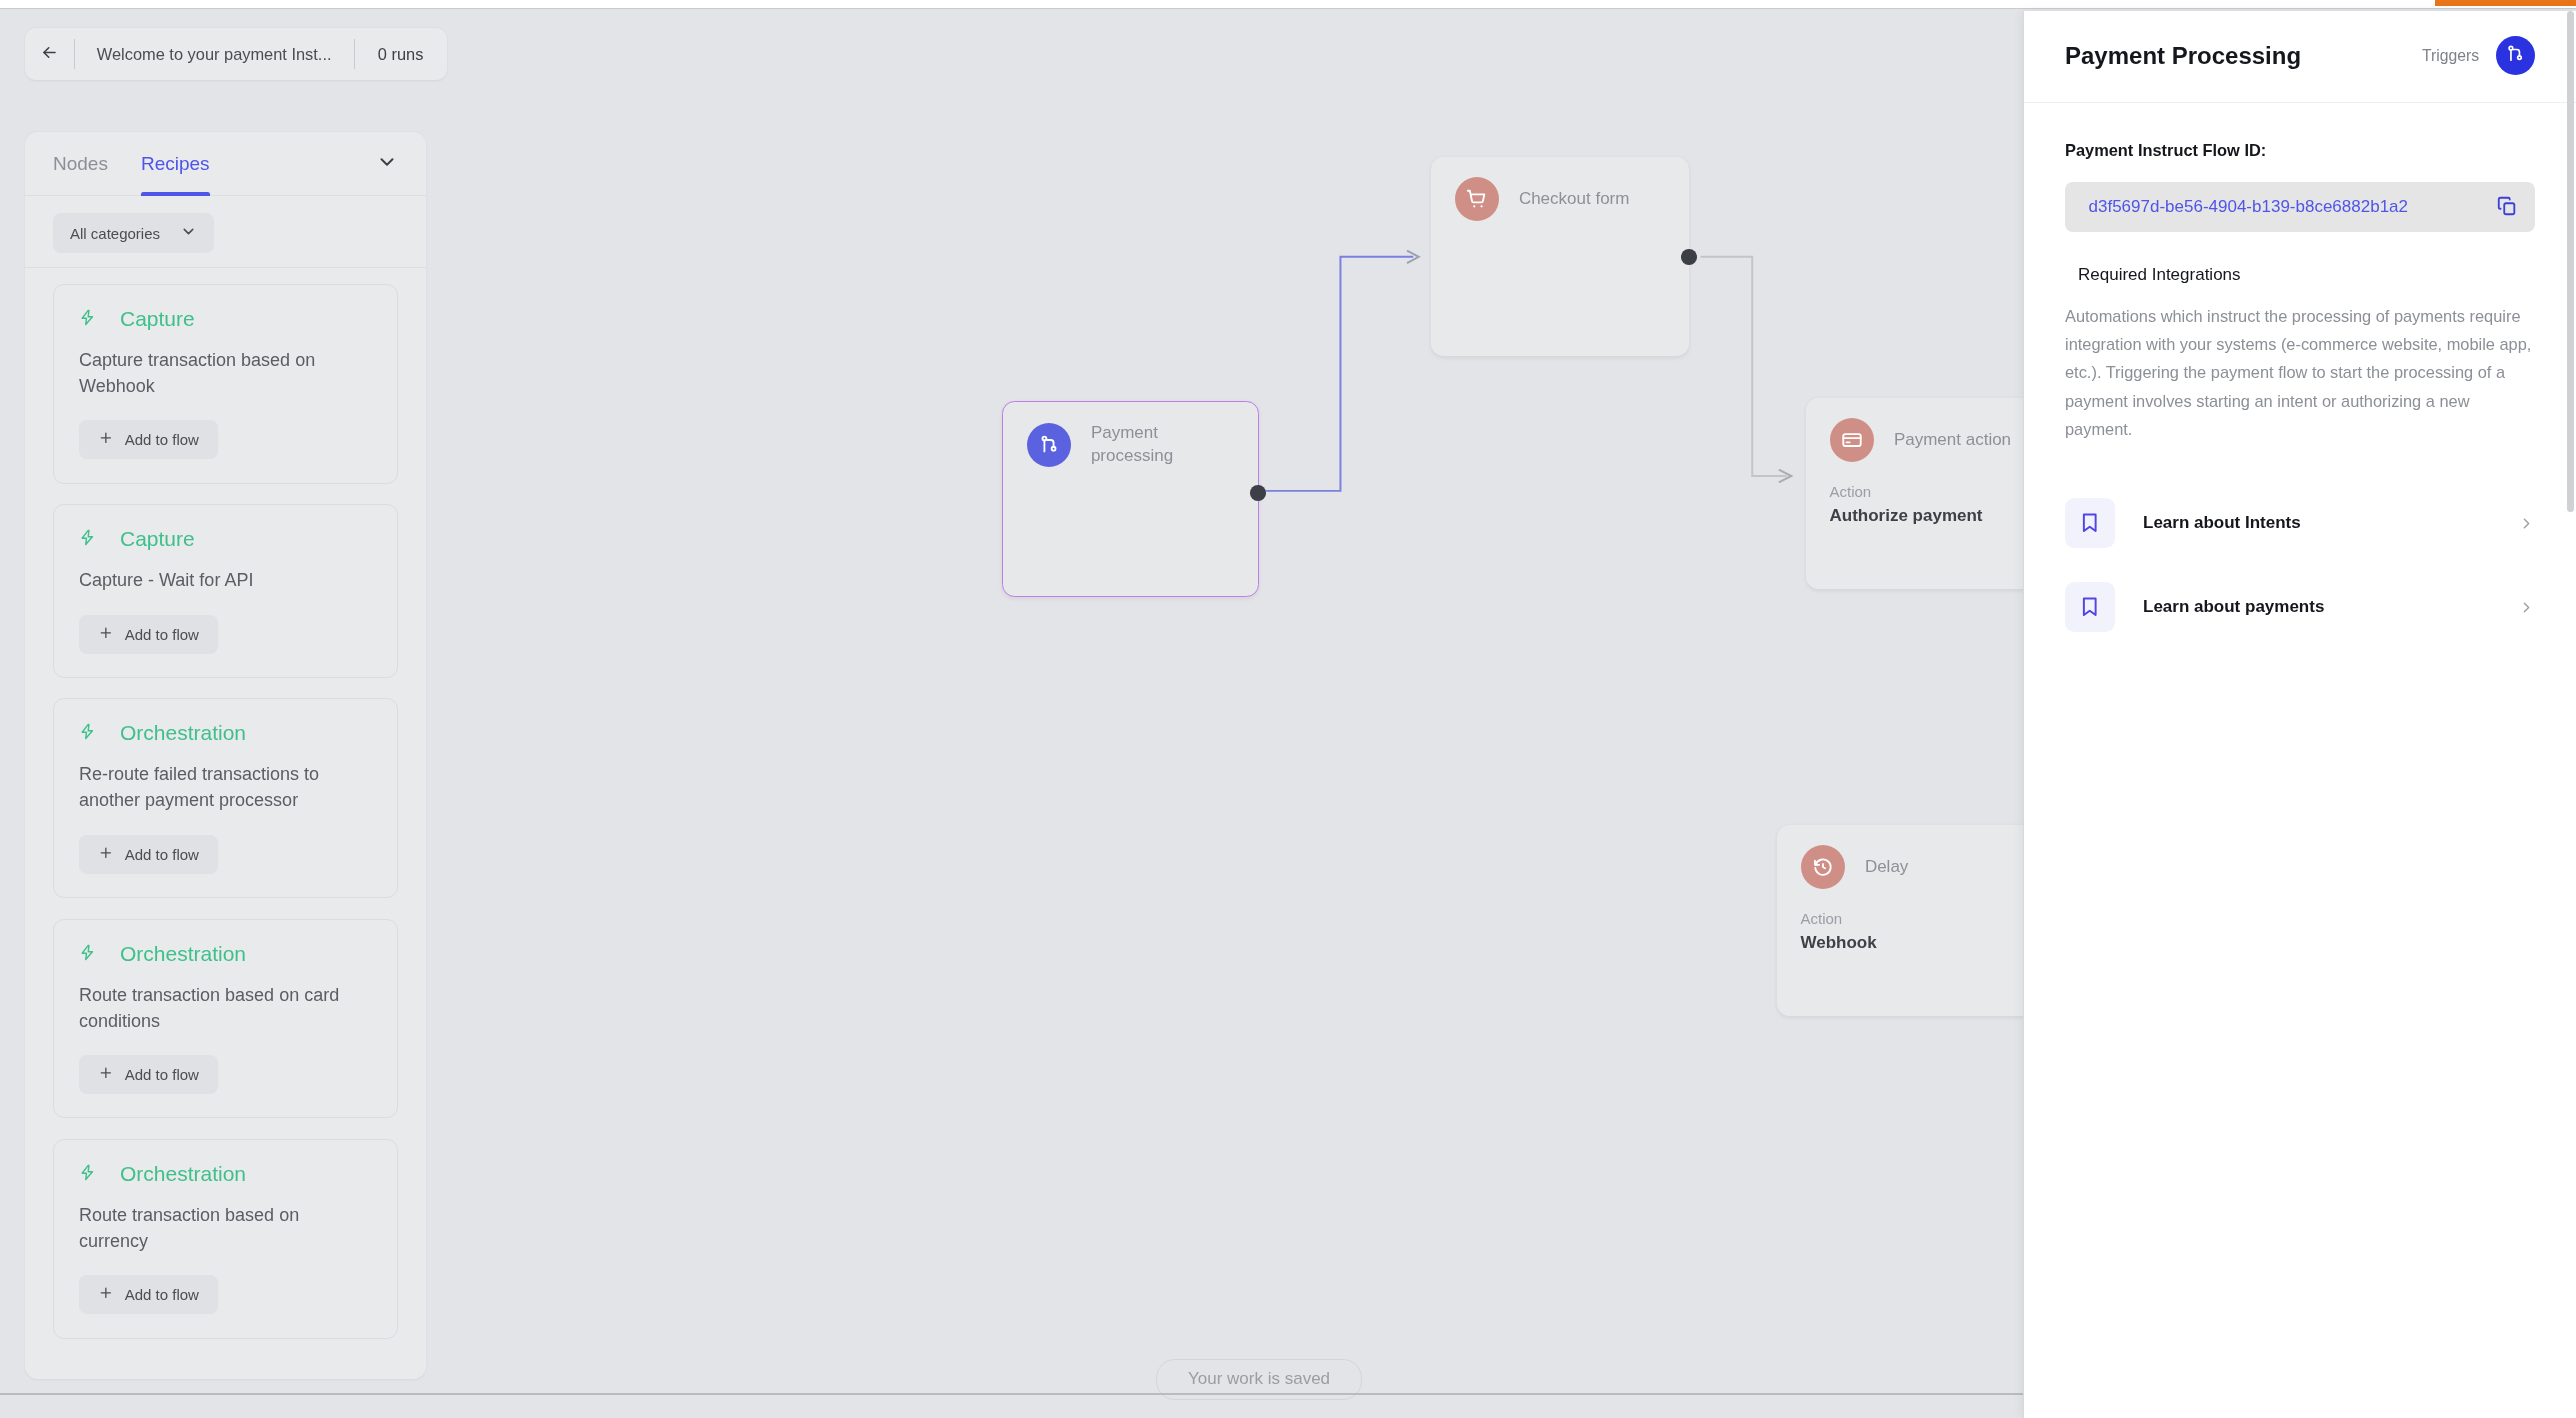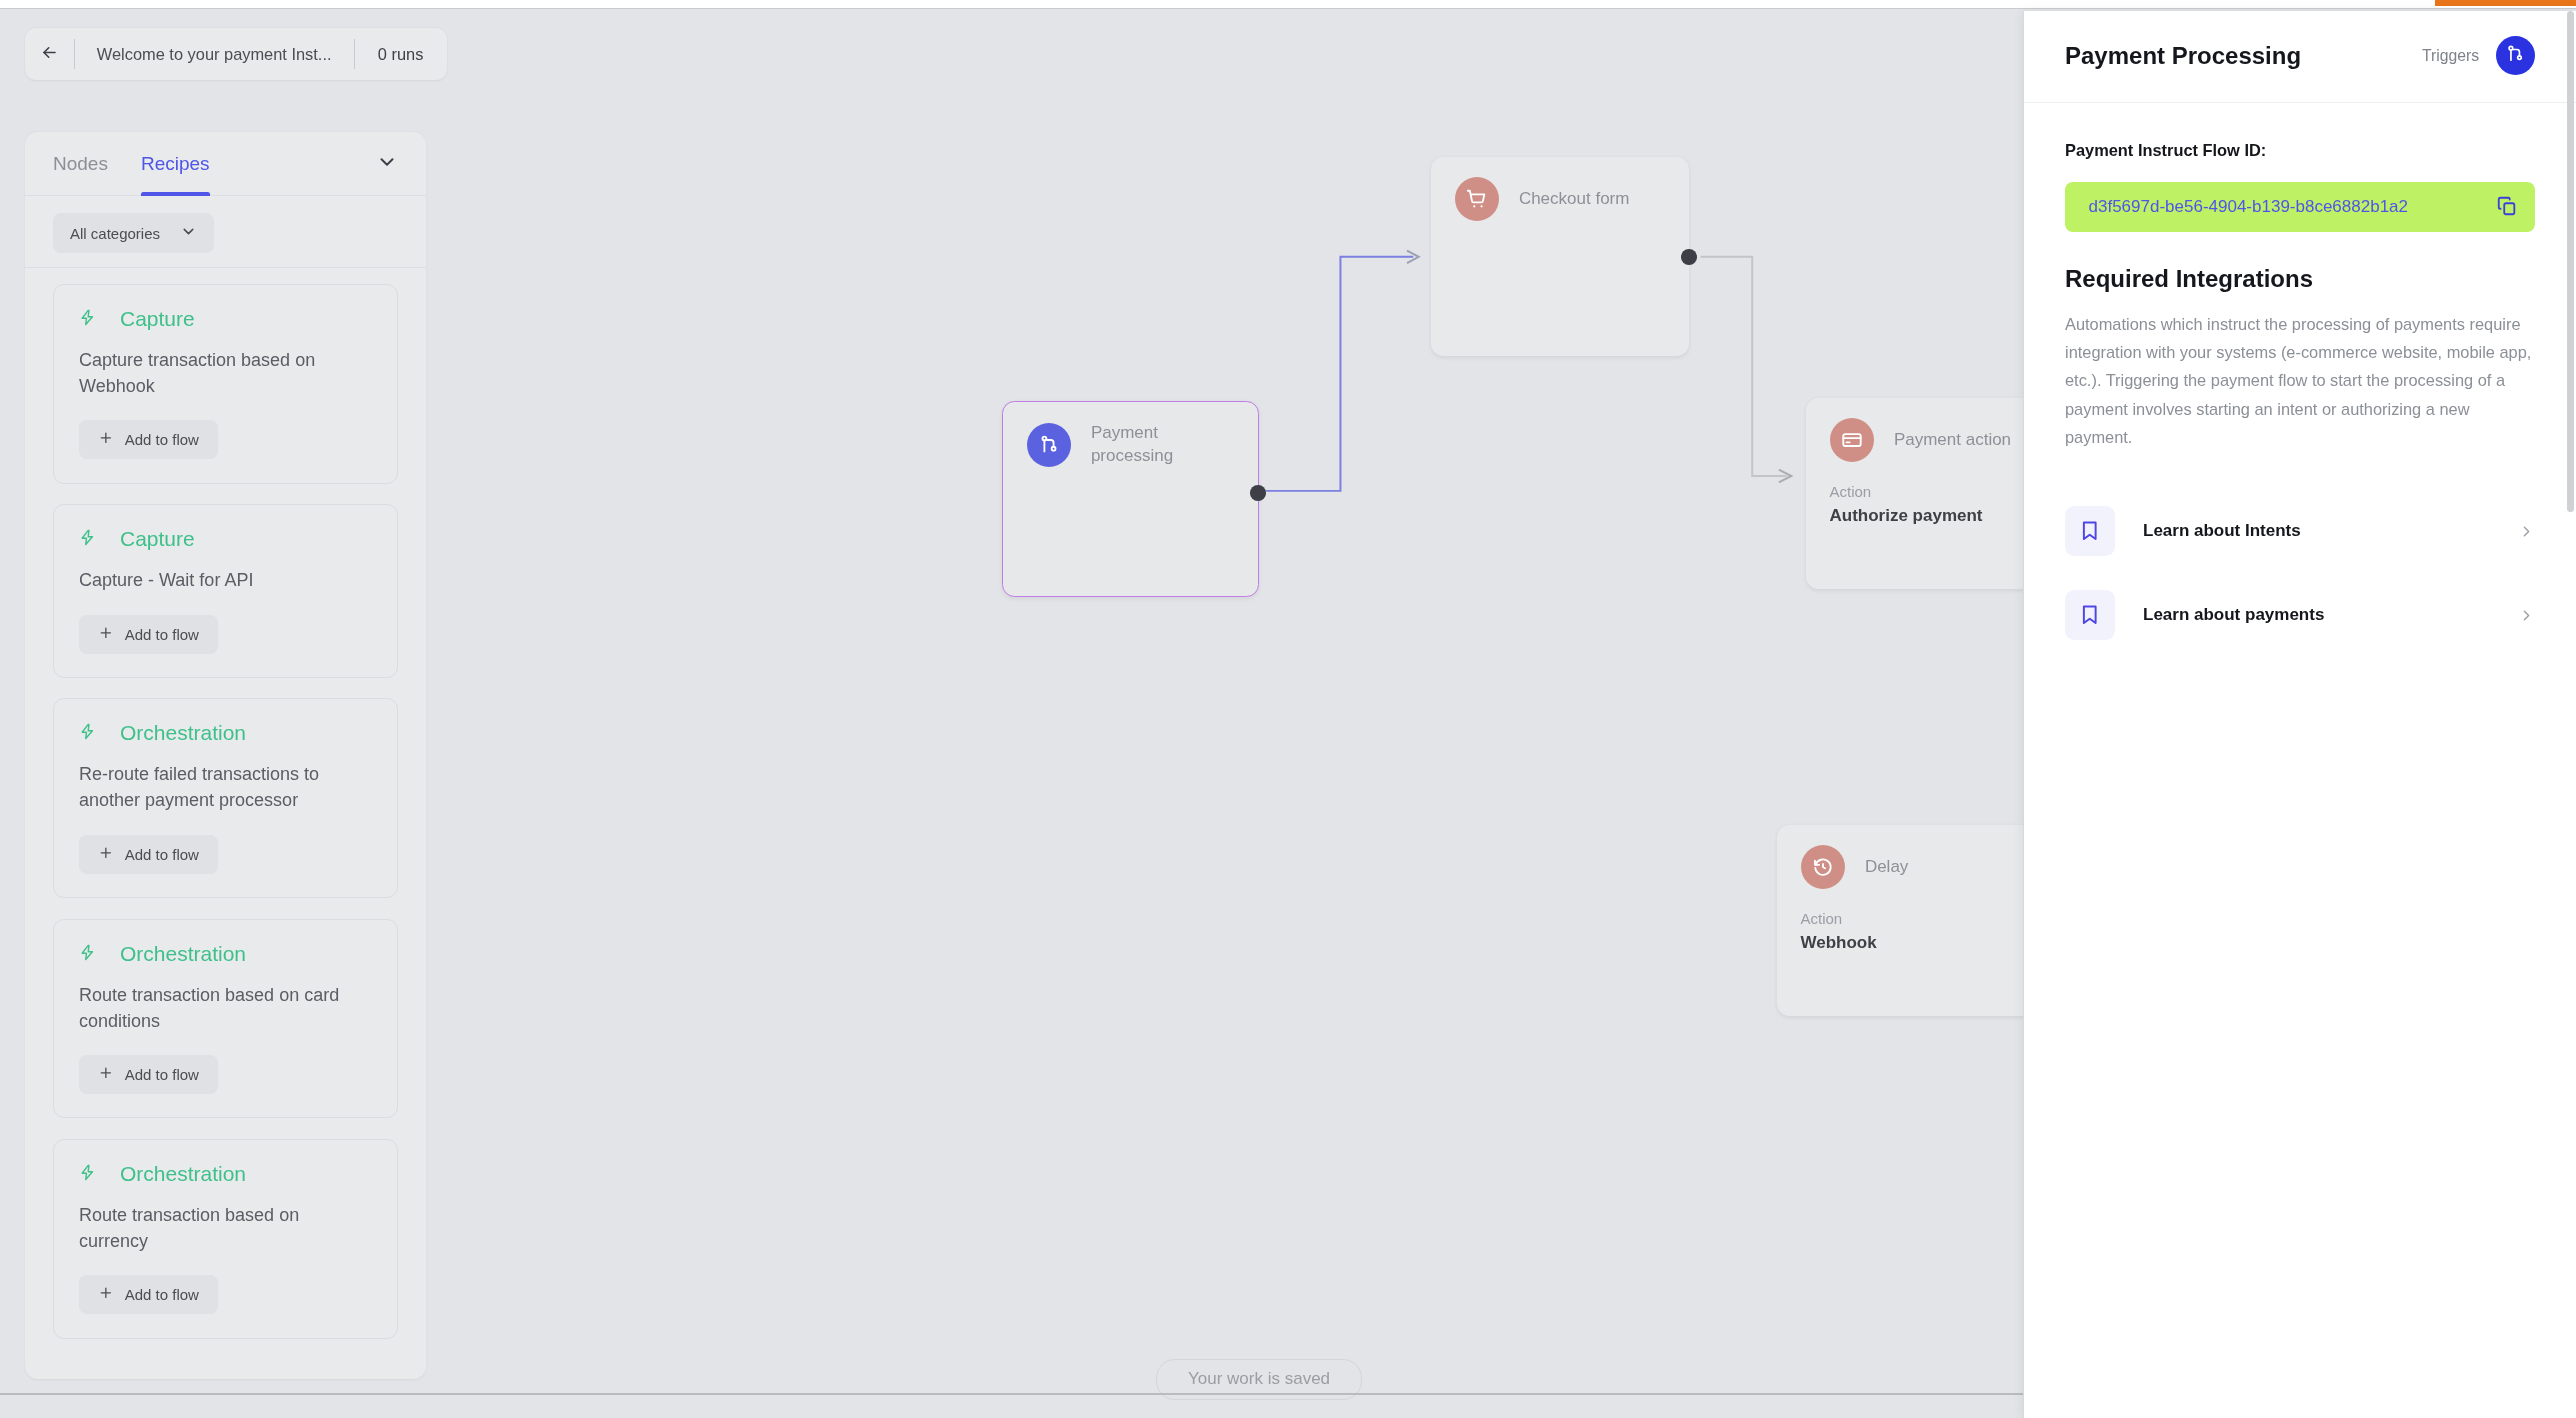--- a/index.html
+++ b/index.html
@@ -165,28 +165,28 @@
   .sp-triggers { font-size: 15.7px; color: #7e8289; }
   .sp-badge {
     width: 39px; height: 39px; border-radius: 50%; background: #2b33e0;
     display: flex; align-items: center; justify-content: center; cursor: pointer;
   }
   .sp-badge svg { width: 20.4px; height: 20.4px; }
 
   .sp-body { flex: 1 1 auto; padding: 38px 41px 0 41px; overflow: hidden; position: relative; }
   .sp-field-label { font-size: 16.4px; font-weight: bold; color: #15171c; margin-bottom: 22px; }
   .id-pill {
-    display: flex; align-items: center; background: #bef264;
+    display: flex; align-items: center; background: #e5e5e5;
     border-radius: 7.8px; padding: 12.5px 17px 12.5px 23.5px; margin-bottom: 33px;
   }
   .id-pill .id-text { font-size: 17px; color: #4f55e8; flex: 1 1 auto; }
   .id-pill .copy-btn { cursor: pointer; display: flex; }
   .id-pill .copy-btn svg { width: 22px; height: 22px; }
 
-  .sp-section-title { font-size: 24px; font-weight: bold; color: #15171c; margin-bottom: 17px; }
+  .sp-section-title { font-size: 17px; font-weight: normal; color: #15171c; margin-bottom: 17px; margin-left: 13px; }
   .sp-paragraph { font-size: 16.4px; line-height: 1.72; color: #8b8f96; margin-bottom: 38px; }
 
   .learn-item {
     display: flex; align-items: center; gap: 28px;
     padding: 17px 0; cursor: pointer;
   }
   .learn-icon {
     width: 50px; height: 50px; border-radius: 9.4px; background: #f2f2fd;
     display: flex; align-items: center; justify-content: center; flex: 0 0 auto;
   }

